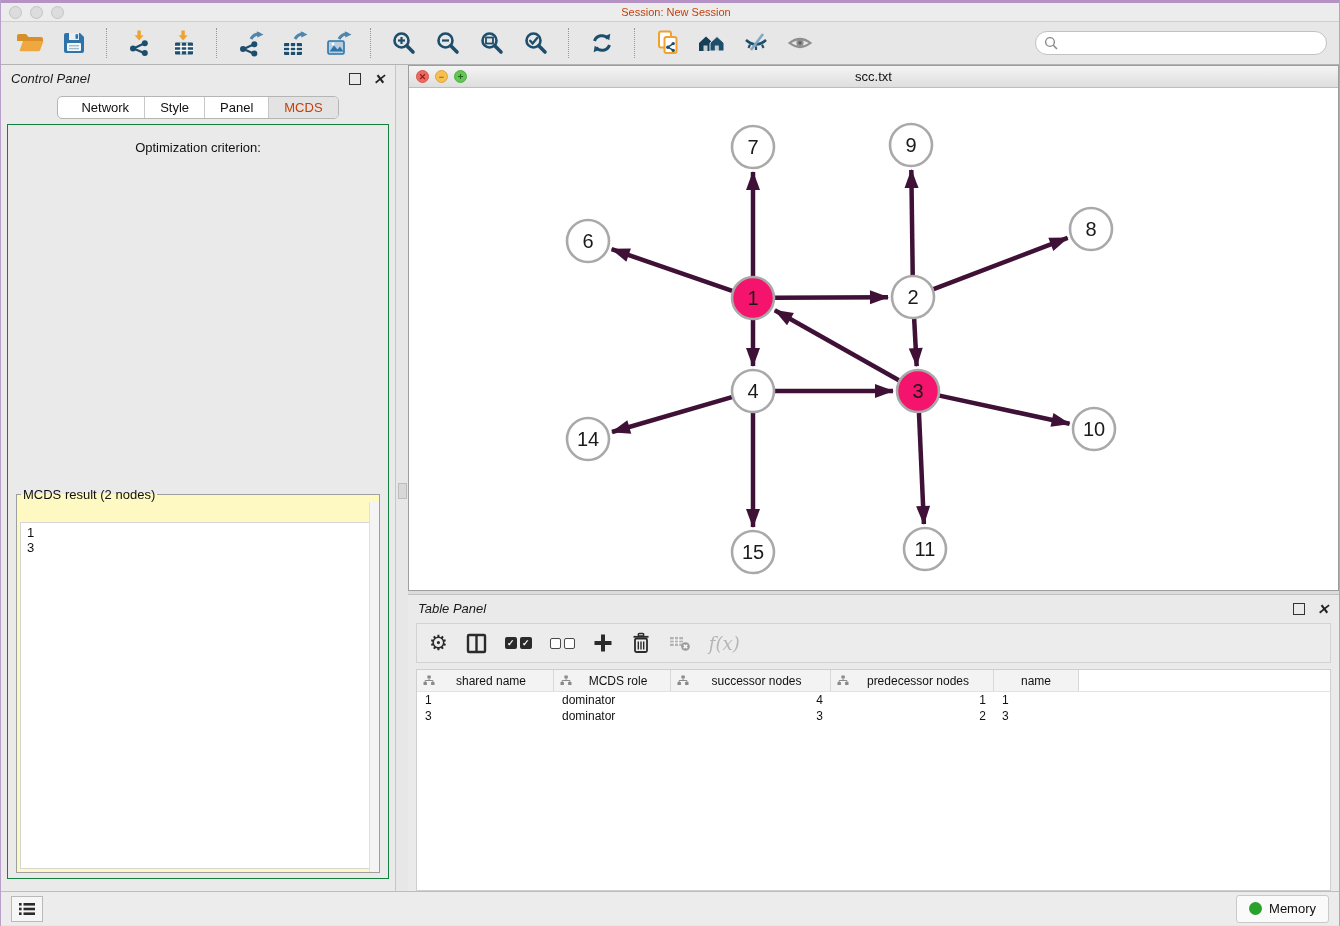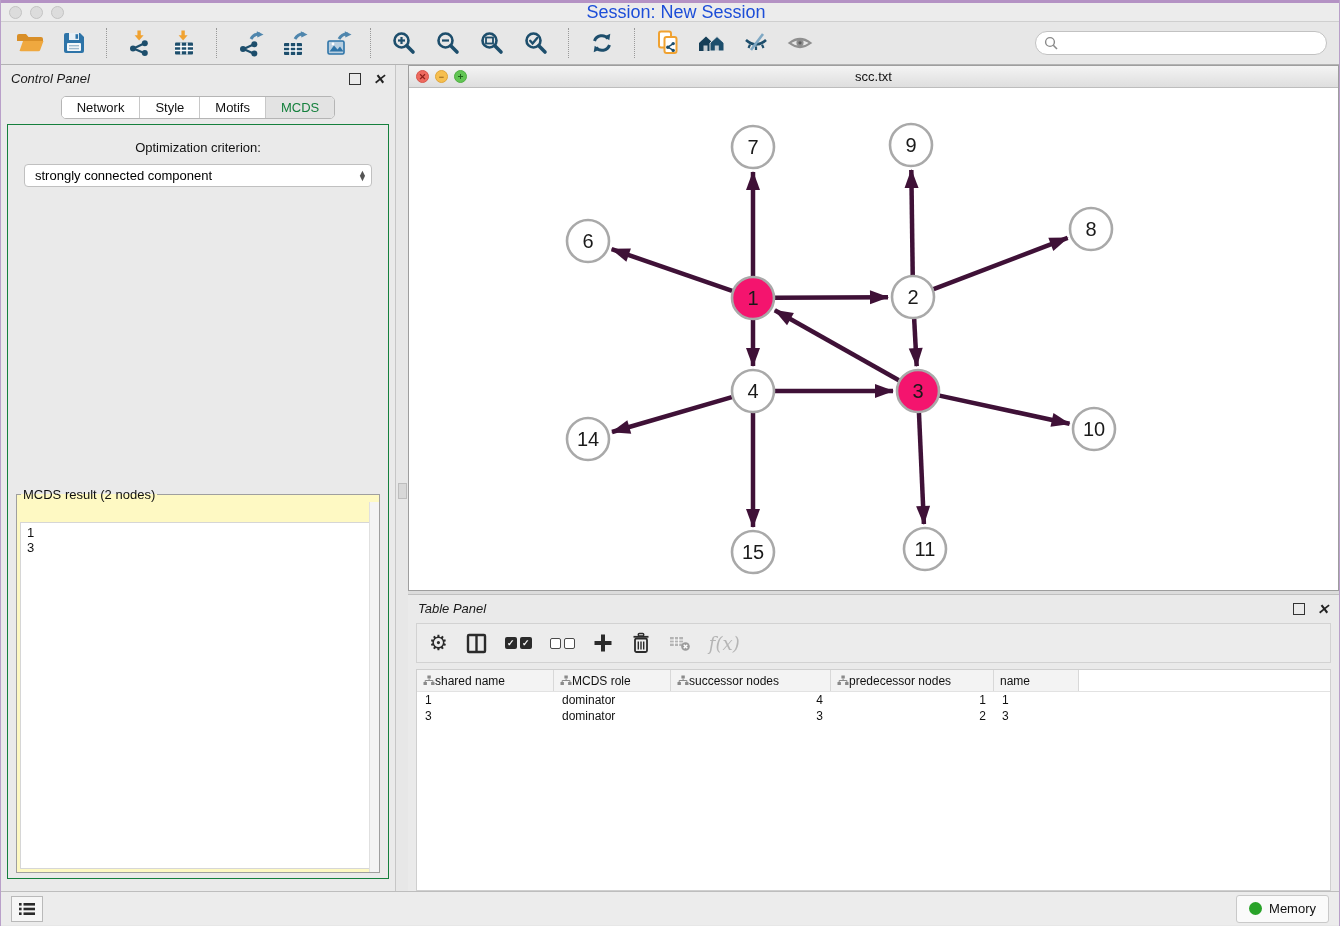--- a/index.html
+++ b/index.html
@@ -4,41 +4,41 @@
 <style>
   html,body{margin:0;padding:0;}
   body{font-family:"Liberation Sans",sans-serif;background:#d0d0d0;}
   .app{width:1340px;height:926px;position:relative;background:#e7e7e7;overflow:hidden;
        border-left:1px solid #b9a0c9;border-right:1px solid #b9a0c9;box-sizing:border-box;}
   
   .titlebar{height:22px;background:#ececec;border-top:3px solid #b492c4;border-bottom:1px solid #cfcfcf;
             position:relative;display:flex;align-items:center;box-sizing:border-box;}
   .lights{display:flex;gap:8px;margin-left:8px;}
   .light{width:13px;height:13px;border-radius:50%;background:#dcdcdc;border:1px solid #c3c3c3;box-sizing:border-box;}
-  .win-title{position:absolute;left:12px;right:0;text-align:center;font-size:18px;color:#1d4ed8;}
+  .win-title{position:absolute;left:12px;right:0;text-align:center;font-size:11px;color:#c2410c;}
   
   .toolbar{height:43px;background:#e7e7e7;border-bottom:1px solid #b3b3b3;display:flex;align-items:center;
            padding:0 12px;gap:10px;box-sizing:border-box;}
   .tb-btn{width:34px;height:32px;display:flex;align-items:center;justify-content:center;flex:0 0 auto;}
   .tb-sep{width:1px;height:30px;border-left:1px dotted #999;margin:0 5px;flex:0 0 auto;}
   .search-box{margin-left:auto;width:292px;height:24px;background:#fff;border:1px solid #c2c2c2;border-radius:12px;
               display:flex;align-items:center;padding:0 8px;gap:5px;box-sizing:border-box;}
   .search-box input{border:none;outline:none;flex:1;font-size:13px;background:transparent;font-family:inherit;}
   
   .main{display:flex;height:826px;}
   .control-panel{width:394px;background:#eaeaea;position:relative;flex:0 0 auto;}
   .panel-head{height:27px;display:flex;align-items:center;padding:0 10px;font-size:13px;color:#1a1a1a;font-style:italic;}
   .panel-head .spacer{flex:1;}
   .float-box{width:10px;height:10px;border:1.5px solid #333;margin-right:12px;}
   .close-x{font-size:14px;font-weight:bold;color:#222;line-height:1;}
   .cp-tabs{display:flex;justify-content:center;margin-top:4px;}
-  .seg{display:flex;border:1px solid #b5b5b5;border-radius:5px;overflow:hidden;background:#fff;}
+  .seg{display:flex;border:1px solid #b5b5b5;border-radius:5px;overflow:hidden;background:#fff;padding-left:8px;}
   .seg-item{padding:3px 15px;font-size:13px;color:#111;background:#fff;border-left:1px solid #c8c8c8;cursor:default;}
   .seg-item:first-child{border-left:none;}
-  .seg-item.disabled{background:#e3e3e3;color:#15803d;}
+  .seg-item.disabled{background:#e3e3e3;color:#c2410c;}
   .cp-box{position:absolute;left:6px;right:6px;top:59px;bottom:12px;border:1px solid #15803d;background:#eaeaea;}
   .opt-label{text-align:center;margin-top:15px;font-size:13px;color:#111;}
   .select{margin:9px auto 0;width:348px;height:23px;background:#fff;border:1px solid #c0c0c0;border-radius:4px;
           display:flex;align-items:center;padding:0 4px 0 10px;font-size:13px;box-sizing:border-box;}
   .select .val{flex:1;}
   .stepper{display:flex;flex-direction:column;align-items:center;line-height:5px;color:#555;font-size:9px;}
   .cp-buttons{display:flex;justify-content:center;gap:26px;margin-top:13px;}
   .btn{background:#fff;border:1px solid #c0c0c0;border-radius:4px;padding:3px 16px;font-size:13px;color:#111;}
   .result-fieldset{position:absolute;left:8px;right:8px;top:362px;bottom:5px;border:1px solid #9f9f9f;
                    margin:0;padding:2px;background:#fef9c3;}
@@ -68,21 +68,21 @@
   .tp-icon{display:flex;align-items:center;justify-content:center;}
   .gear{font-size:21px;color:#2b2b2b;line-height:1;font-family:"DejaVu Sans",sans-serif;}
   .pair{display:flex;gap:3px;}
   .chk{width:12px;height:12px;background:#2b2b2b;border-radius:2px;color:#fff;font-size:9px;display:flex;
        align-items:center;justify-content:center;font-weight:bold;}
   .unchk{width:11px;height:11px;background:#fff;border:1.6px solid #4a4a4a;border-radius:2px;box-sizing:border-box;}
   .fx{font-family:"DejaVu Serif",serif;font-style:italic;color:#b5b5b5;font-size:18px;}
   .tp-table{margin:6px 8px 0;background:#fff;border:1px solid #cfcfcf;flex:1;overflow:hidden;}
   .th-row{display:flex;height:21px;border-bottom:1px solid #e2e2e2;font-size:12px;color:#111;}
   .th{display:flex;align-items:center;padding:0 6px;background:#f3f3f3;border-right:1px solid #d8d8d8;box-sizing:border-box;}
-  .th .lbl{flex:1;}
+  .th .lbl{flex:1;text-align:center;}
   .c0{width:137px;} .c1{width:117px;} .c2{width:160px;} .c3{width:163px;} .c4{width:85px;}
   .tr{display:flex;height:16px;align-items:center;font-size:12px;color:#111;}
   .td{padding:0 8px;box-sizing:border-box;}
   .td.num{text-align:right;}
   .tp-tabs{height:40px;display:flex;align-items:center;justify-content:center;background:#e7e7e7;
            border-top:1px solid #d2d2d2;margin-top:8px;flex:0 0 auto;}
   
   .statusbar{height:34px;background:#ececec;border-top:1px solid #bdbdbd;display:flex;align-items:center;
              padding:16px 10px;box-sizing:border-box;}
   .list-btn{width:30px;height:24px;background:#f6f6f6;border:1px solid #b9b9b9;display:flex;align-items:center;justify-content:center;}
@@ -260,33 +260,26 @@
       <div class="panel-head">
         <span>Control Panel</span>
         <span class="spacer"></span>
         <span class="float-box"></span>
         <span class="close-x">✕</span>
       </div>
       <div class="cp-tabs">
         <div class="seg">
           <div class="seg-item">Network</div>
           <div class="seg-item">Style</div>
-          <div class="seg-item">Motifs</div>
+          <div class="seg-item">Panel</div>
           <div class="seg-item disabled">MCDS</div>
         </div>
       </div>
       <div class="cp-box">
         <div class="opt-label">Optimization criterion:</div>
-        <div class="select">
-          <span class="val">strongly connected component</span>
-          <span class="stepper">
-              <span>▲</span>
-              <span>▼</span>
-            </span>
-        </div>
         <fieldset class="result-fieldset">
           <legend>MCDS result (2 nodes)</legend>
           <div class="result-area">1
 3</div>
           <div class="result-scroll"></div>
         </fieldset>
       </div>
     </div>
 
     <div class="splitter">

